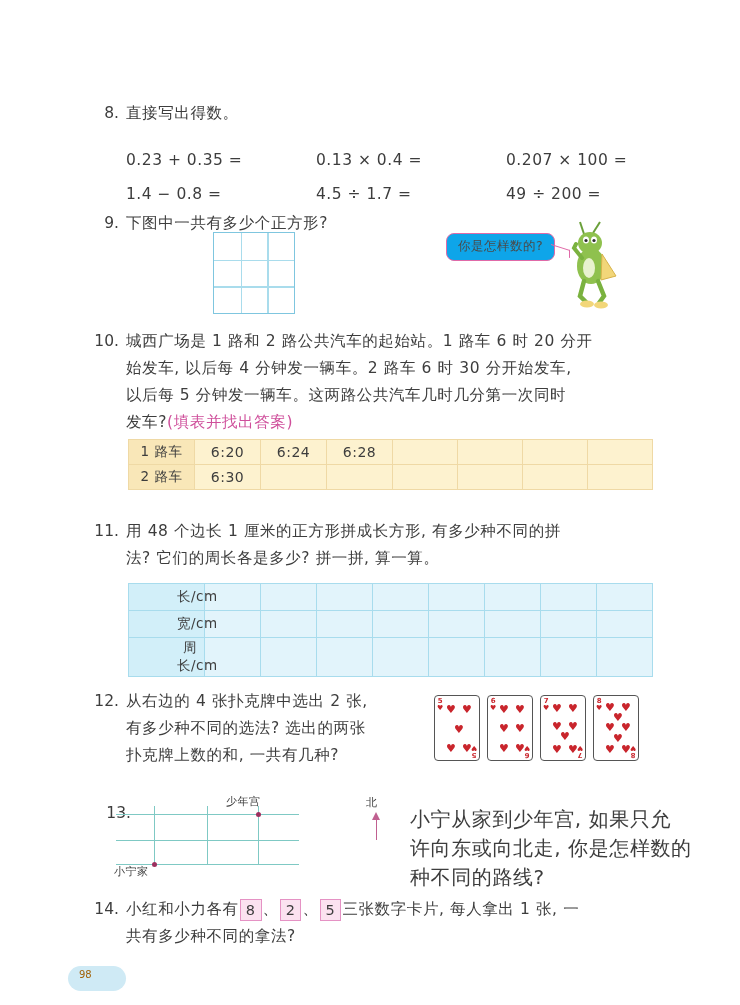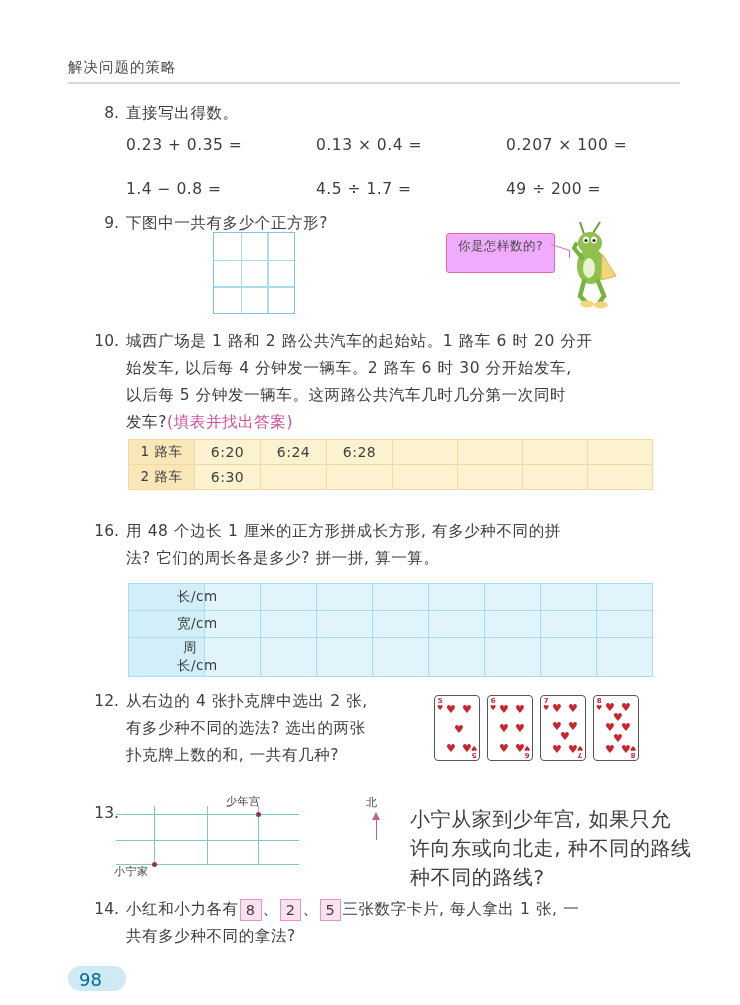--- a/index.html
+++ b/index.html
@@ -61,22 +61,22 @@
     color: #3d3d3d;
     letter-spacing: 0.6px;
   }
   .q-body .line { white-space: nowrap; }
 
   
   #q8 { left: 92px; top: 100px; }
   #q8 .expr-grid {
     display: grid;
     grid-template-columns: 190px 190px 190px;
-    row-gap: 14px;
-    margin-top: 3px;
+    row-gap: 4px;
+    margin-top: 18px;
   }
   .expr {
     font-family: "DejaVu Sans", "Liberation Sans", sans-serif;
     font-size: 15.5px;
     line-height: 30px;
     color: #3d3d3d;
     letter-spacing: 0.5px;
   }
 
   
@@ -99,24 +99,24 @@
     position: absolute; left: 0; right: 0; height: 1.4px; background: #a9dcec;
   }
   .grid-figure .h1 { top: 26.6px; }
   .grid-figure .h2 { top: 53.3px; }
 
   
   .bubble {
     position: absolute;
     left: 446px;
     top: 233px;
-    background: #f0abfc;
+    background: #0ea5e9;
     border: 1.4px solid #e06aa8;
-    border-radius: 3px;
-    padding: 4px 11px 17px;
+    border-radius: 8px;
+    padding: 4px 11px 5px;
     font-size: 12.5px;
     color: #4a4a4a;
     letter-spacing: 0.5px;
     white-space: nowrap;
   }
   .bubble:after {
     content: "";
     position: absolute;
     right: -16px;
     top: 13px;
@@ -206,21 +206,21 @@
   .card .corner.br { right: 2px; bottom: 2px; transform: rotate(180deg); }
   .card .corner .sym { display: block; font-size: 7px; }
   .pip {
     position: absolute;
     color: #c9252c;
     font-size: 11px;
     line-height: 11px;
   }
 
   
-  #q13 { left: 92px; top: 800px; align-items: center; }
+  #q13 { left: 104px; top: 800px; align-items: center; }
   .map {
     position: absolute;
     left: 116px;
     top: 806px;
     width: 215px;
     height: 66px;
   }
   .map .hline { position: absolute; left: 0; height: 1.3px; background: #7fc9c4; }
   .map .vline { position: absolute; top: 0; width: 1.3px; background: #7fc9c4; }
   .map .dot {
@@ -282,33 +282,29 @@
     top: 966px;
     width: 58px;
     height: 25px;
     background: #cfeaf5;
     border-radius: 13px;
   }
   .page-no span {
     position: absolute;
     left: 11px;
     top: 3px;
-    font-size: 18px;
-    color: #0369a1;
+    font-size: 10px;
+    color: #a16207;
   }
 </style>
 </head>
 <body>
 
 <div class="page">
 
-  <div class="header">
-    <div class="header-title">解决问题的策略</div>
-    <div class="header-rule"></div>
-  </div>
 
   <div class="problem" id="q8">
     <div class="q-num">8.</div>
     <div class="q-body">
       <div class="line">直接写出得数。</div>
       <div class="expr-grid">
         <div class="expr">0.23 + 0.35 =</div>
         <div class="expr">0.13 × 0.4 =</div>
         <div class="expr">0.207 × 100 =</div>
         <div class="expr">1.4 − 0.8 =</div>
@@ -404,21 +400,21 @@
           <td></td>
           <td></td>
           <td></td>
           <td></td>
         </tr>
       </tbody>
     </table>
   </div>
 
   <div class="problem" id="q11">
-    <div class="q-num">16.</div>
+    <div class="q-num">11.</div>
     <div class="q-body">
       <div class="line">用 48 个边长 1 厘米的正方形拼成长方形, 有多少种不同的拼</div>
       <div class="line">法? 它们的周长各是多少? 拼一拼, 算一算。</div>
     </div>
   </div>
 
   <div class="table-wrap" id="table-rect">
     <table class="grid-table">
       <colgroup>
         <col style="width:76px">
@@ -569,21 +565,21 @@
   </div>
 
   <div class="map-label" style="position:absolute;left:366px;top:795px;">北</div>
   <div class="north-arrow">
     <div class="head"></div>
     <div class="shaft"></div>
   </div>
 
   <div id="q13-text">
     <div class="line">小宁从家到少年宫, 如果只允</div>
-    <div class="line">许向东或向北走, 种不同的路线</div>
+    <div class="line">许向东或向北走, 你是怎样数的</div>
     <div class="line">种不同的路线?</div>
   </div>
 
   <div class="problem" id="q14">
     <div class="q-num">14.</div>
     <div class="q-body">
       <div class="line">
         <span>小红和小力各有</span><span class="numcard">8</span><span>、</span><span class="numcard">2</span><span>、</span><span class="numcard">5</span><span>三张数字卡片, 每人拿出 1 张, 一</span>
       </div>
       <div class="line">共有多少种不同的拿法?</div>

